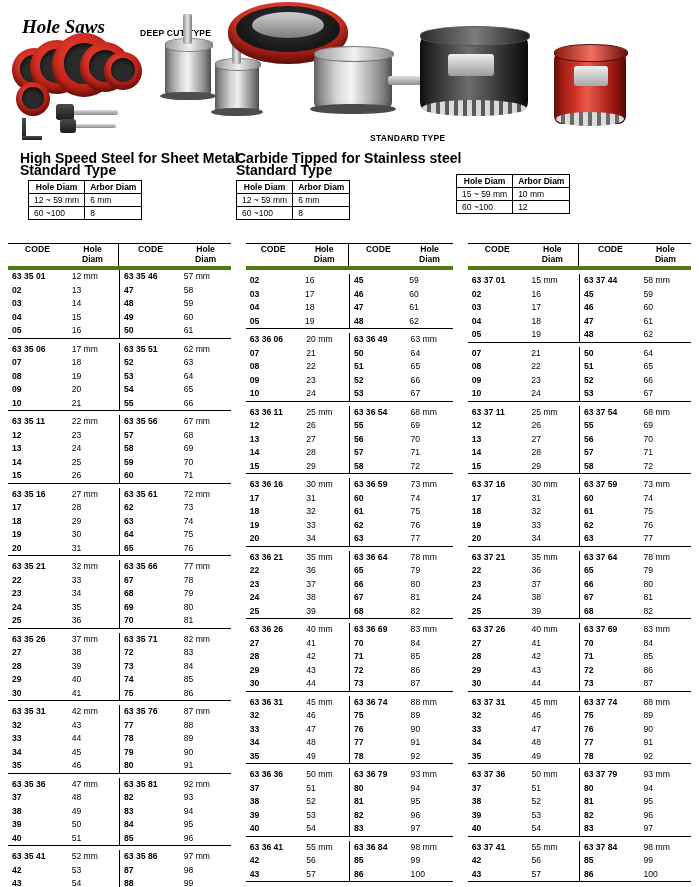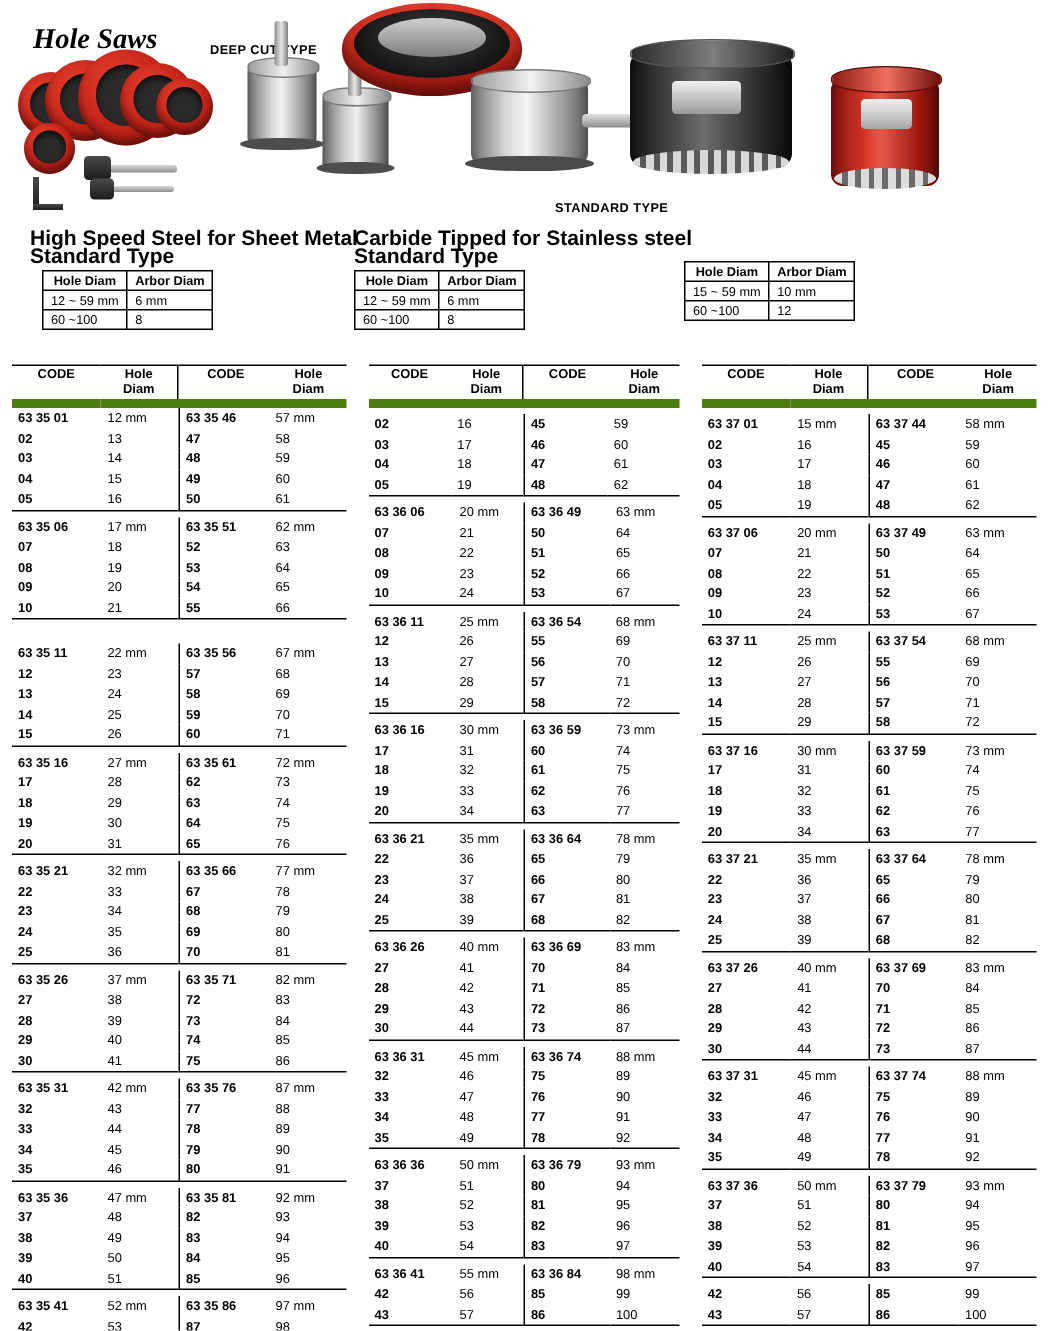--- a/index.html
+++ b/index.html
@@ -53,21 +53,21 @@
   
   .maintbl{position:absolute;top:243px;left:8px;width:683px;border-collapse:collapse;font-size:8.6px;}
   .maintbl td{padding:0;vertical-align:top;}
   .grp{border-collapse:collapse;width:100%;}
   .grp td{padding:0 4px;height:13.5px;line-height:13.5px;}
   .hdr td{font-weight:bold;text-align:center;font-size:8.6px;line-height:10px;padding-bottom:2px;}
   .code{font-weight:bold;text-align:left;width:52px;white-space:nowrap;}
   .dia{text-align:left;width:44px;}
   .vline{border-left:1px solid #000;}
   .colsep{width:14px;}
-  .hdrwrap{border-top:1.4px solid #000;border-bottom:6px solid #4d7c0f;}
+  .hdrwrap{border-top:1.4px solid #000;border-bottom:4px solid #4d7c0f;}
   .grpbox{border-bottom:1px solid #000;}
   .cell-left{padding-left:6px;}
 </style>
 </head>
 <body>
 
 <div class="page">
 
   <div class="hero">
 
@@ -296,21 +296,21 @@
                     <td class="dia">65</td>
                   </tr>
                   <tr>
                     <td class="code">10</td>
                     <td class="dia">21</td>
                     <td class="code vline cell-left">55</td>
                     <td class="dia">66</td>
                   </tr>
                 </tbody>
               </table>
-              <table class="grp grpbox" style="margin-top:16px;">
+              <table class="grp grpbox" style="margin-top:4px;">
                 <tbody>
                   <tr>
                     <td class="code">63 35 11</td>
                     <td class="dia">22 mm</td>
                     <td class="code vline cell-left">63 35 56</td>
                     <td class="dia">67 mm</td>
                   </tr>
                   <tr>
                     <td class="code">12</td>
                     <td class="dia">23</td>
@@ -877,26 +877,20 @@
                     <td class="code">05</td>
                     <td class="dia">19</td>
                     <td class="code vline cell-left">48</td>
                     <td class="dia">62</td>
                   </tr>
                 </tbody>
               </table>
               <table class="grp grpbox" style="margin-top:4px;">
                 <tbody>
                   <tr>
-                    <td class="code">63 37 06</td>
-                    <td class="dia">20 mm</td>
-                    <td class="code vline cell-left">63 37 49</td>
-                    <td class="dia">63 mm</td>
-                  </tr>
-                  <tr>
                     <td class="code">07</td>
                     <td class="dia">21</td>
                     <td class="code vline cell-left">50</td>
                     <td class="dia">64</td>
                   </tr>
                   <tr>
                     <td class="code">08</td>
                     <td class="dia">22</td>
                     <td class="code vline cell-left">51</td>
                     <td class="dia">65</td>
@@ -1114,20 +1108,26 @@
                   <tr>
                     <td class="code">40</td>
                     <td class="dia">54</td>
                     <td class="code vline cell-left">83</td>
                     <td class="dia">97</td>
                   </tr>
                 </tbody>
               </table>
               <table class="grp grpbox" style="margin-top:4px;">
                 <tbody>
+                  <tr>
+                    <td class="code">63 37 41</td>
+                    <td class="dia">55 mm</td>
+                    <td class="code vline cell-left">63 37 84</td>
+                    <td class="dia">98 mm</td>
+                  </tr>
                   <tr>
                     <td class="code">42</td>
                     <td class="dia">56</td>
                     <td class="code vline cell-left">85</td>
                     <td class="dia">99</td>
                   </tr>
                   <tr>
                     <td class="code">43</td>
                     <td class="dia">57</td>
                     <td class="code vline cell-left">86</td>

